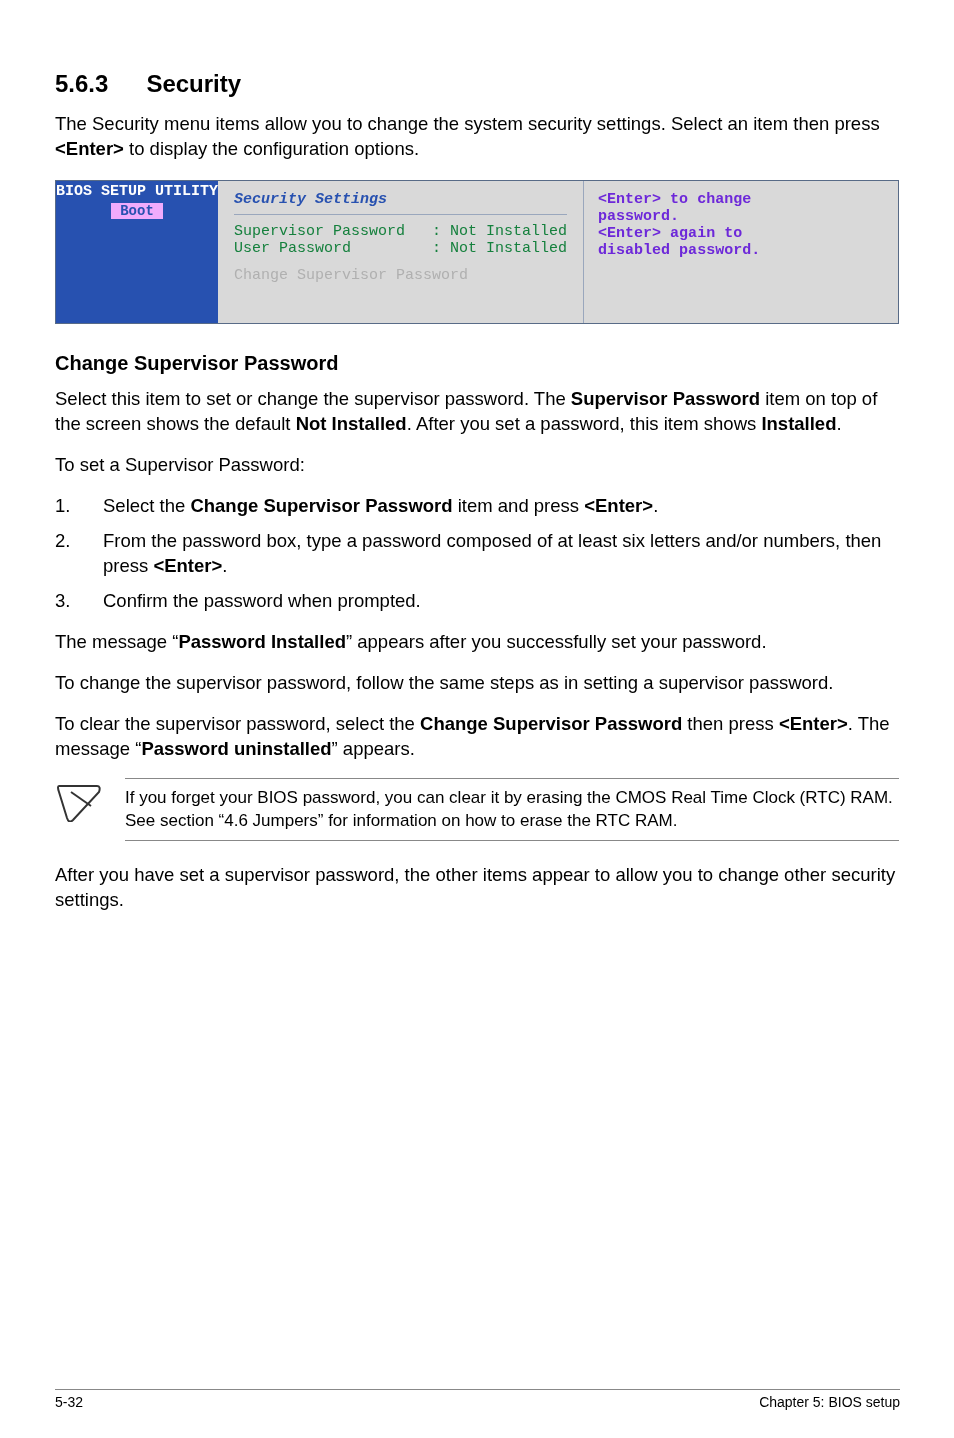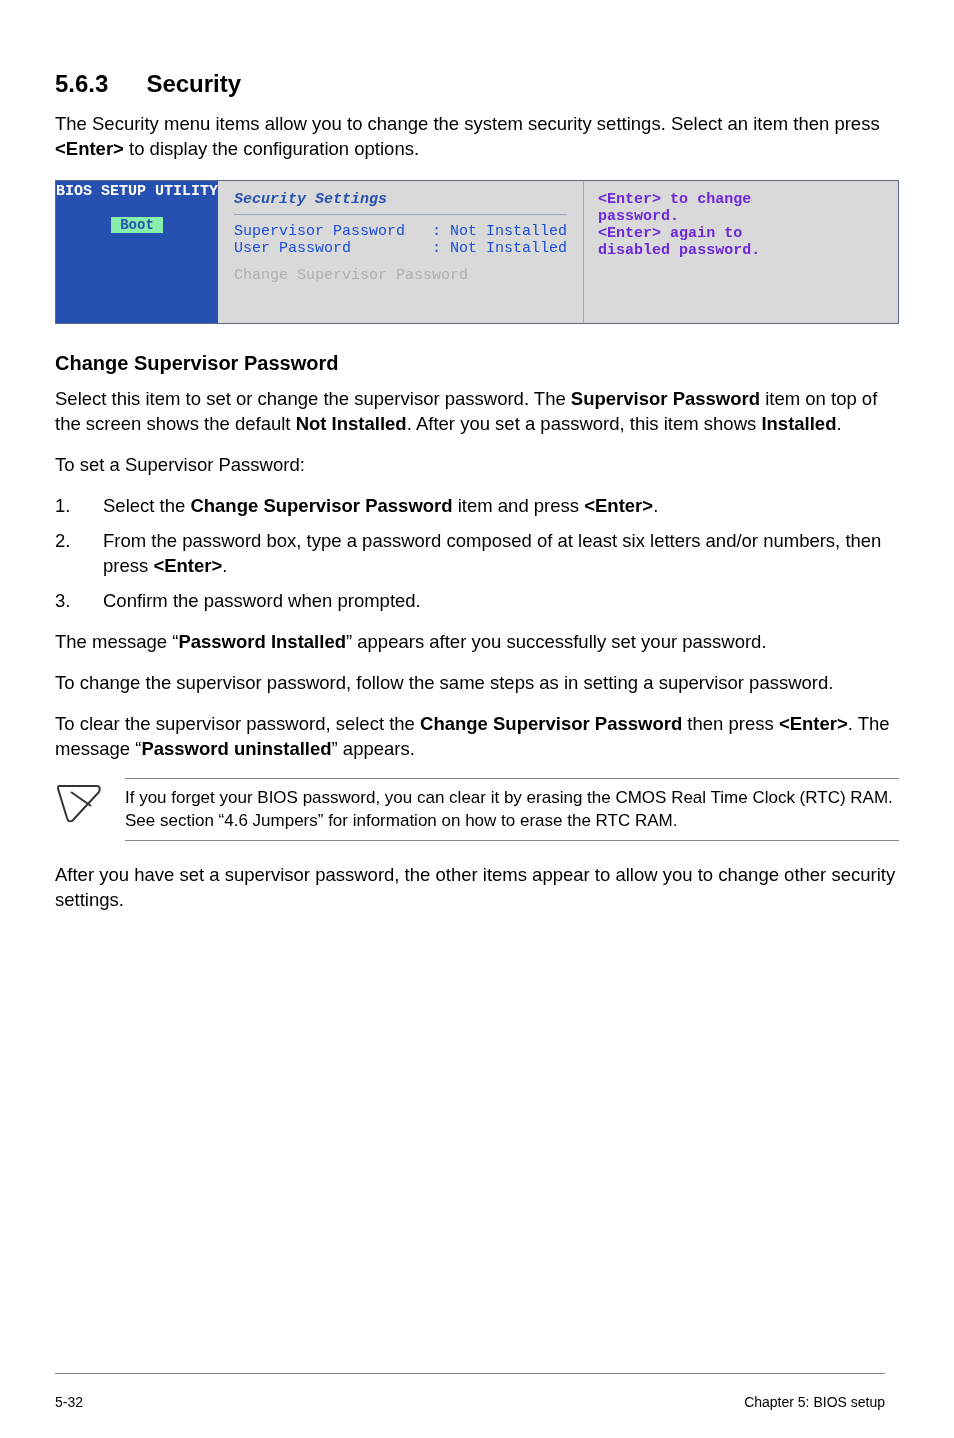--- a/index.html
+++ b/index.html
@@ -42,25 +42,25 @@
     .bios-titlebar {
       background: #2751b0;
       color: #fff;
       text-align: center;
       font-weight: bold;
       padding: 2px 0;
       line-height: 1.15;
     }
     .bios-titlebar-sub {
       display: block;
-      background: #86efac;
+      background: #f0abfc;
       color: #2751b0;
       border: 1px solid #2751b0;
       width: 54px;
-      margin: 16px auto 0 auto;
+      margin: 2px auto 0 auto;
       font-weight: bold;
       font-size: 14px;
     }
     .bios-body {
       display: flex;
       min-height: 142px;
     }
     .bios-left {
       flex: 1;
       border-right: 1px solid #9aa7bd;
@@ -74,21 +74,21 @@
     }
     .bios-sec-title {
       color: #2751b0;
       font-weight: bold;
       padding-bottom: 6px;
       border-bottom: 1px solid #9aa7bd;
       margin-bottom: 8px;
       font-style: italic;
     }
     .bios-row {
-      color: #1d4ed8;
+      color: #15803d;
       white-space: pre;
     }
     .bios-change-sup {
       color: #b0b0b0;
       margin-top: 10px;
     }
     .bios-change-user {
       color: #2751b0;
       font-weight: bold;
     }
@@ -131,26 +131,26 @@
       line-height: 1.35;
       border-top: 1px solid #888;
       border-bottom: 1px solid #888;
       padding: 8px 0;
       flex: 1;
     }
     .footer {
       position: absolute;
       bottom: 28px;
       left: 55px;
-      right: 69px;
+      right: 54px;
       display: flex;
       justify-content: space-between;
       font-size: 14px;
       border-top: 1px solid #888;
-      padding-top: 20px;
+      padding-top: 4px;
     }
   </style>
 </head>
 <body>
 
 <h2 class="section-heading">
   <span class="section-num">5.6.3</span><span>Security</span>
 </h2>
 
 <p class="body-text">

